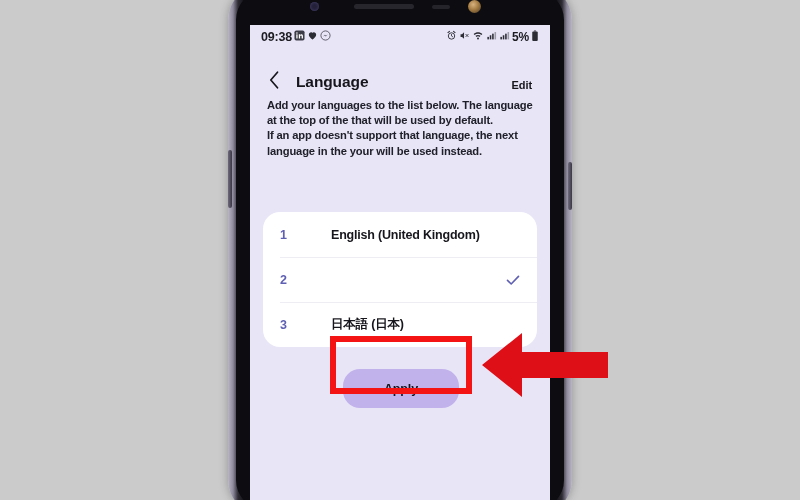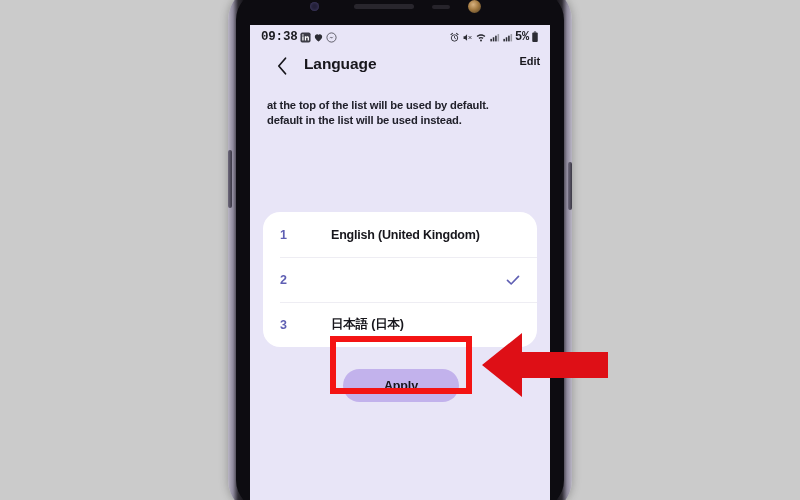--- a/index.html
+++ b/index.html
@@ -103,43 +103,42 @@
     width: 300px; height: 24px;
     display: flex;
     align-items: center;
     justify-content: space-between;
     padding: 0 11px;
     box-sizing: border-box;
     color: #1b1b20;
   }
   .status-left, .status-right {
     display: flex;
-    align-items: center;
+    align-items: flex-start;
     gap: 2px;
-    font-family: Liberation Mono, monospace;
   }
   #status-time {
     font-size: 12.5px;
     font-weight: bold;
     letter-spacing: -0.2px;
   }
   #battery-pct {
     font-size: 12px;
     font-weight: bold;
     letter-spacing: -0.2px;
   }
   .sicon { display: block; }
 
   
   #app-header {
     position: absolute;
-    left: 8px; top: 30px;
+    left: 0; top: 30px;
     width: 300px; height: 36px;
     display: flex;
-    align-items: flex-start;
+    align-items: flex-end;
     padding: 0 18px 0 16px;
     box-sizing: border-box;
   }
   #back-chevron {
     width: 16px; height: 22px;
     flex: 0 0 auto;
     cursor: pointer;
   }
   #header-title {
     font-size: 15.5px;
@@ -214,21 +213,21 @@
     margin-left: auto;
     width: 16px; height: 16px;
     flex: 0 0 auto;
   }
   .lang-check.hidden { visibility: hidden; }
 
   
   #apply-button {
     position: absolute;
     left: 93px; top: 344px;
-    width: 116px; height: 33px;
+    width: 116px; height: 39px;
     border-radius: 17px;
     background: #c2b2ec;
     display: flex;
     align-items: center;
     justify-content: center;
     cursor: pointer;
   }
   #apply-label {
     font-size: 12.5px;
     font-weight: bold;
@@ -323,22 +322,24 @@
 
     <div id="app-header">
       <svg id="back-chevron" viewBox="0 0 16 22">
         <path d="M11.5 3.2L4.8 11l6.7 7.8" fill="none" stroke="#17161c" stroke-width="1.7" stroke-linecap="round" stroke-linejoin="round"></path>
       </svg>
       <div id="header-title">Language</div>
       <div id="edit-button">Edit</div>
     </div>
 
     <div id="description">
-      <p>at the top of the list will be used by default.</p>
-      <p>default in the list will be used instead.</p>
+      <p>Add your languages to the list below. The language</p>
+      <p>at the top of the that will be used by default.</p>
+      <p>If an app doesn't support that language, the next</p>
+      <p>language in the your will be used instead.</p>
     </div>
 
     <div id="language-card">
 
       <div class="lang-row">
         <span class="lang-index">1</span>
         <span class="lang-label">English (United Kingdom)</span>
         <svg class="lang-check hidden" viewBox="0 0 16 16">
           <path d="M2.5 8.4L6.2 12 13.5 4.4" fill="none" stroke="#5f5fb3" stroke-width="1.6" stroke-linecap="round" stroke-linejoin="round"></path>
         </svg>

